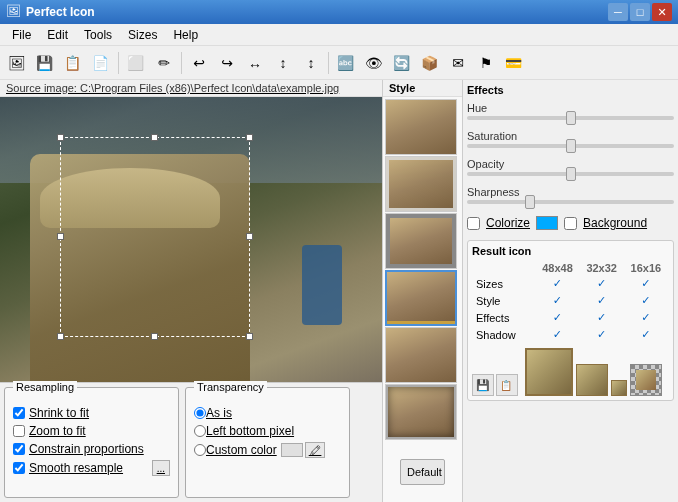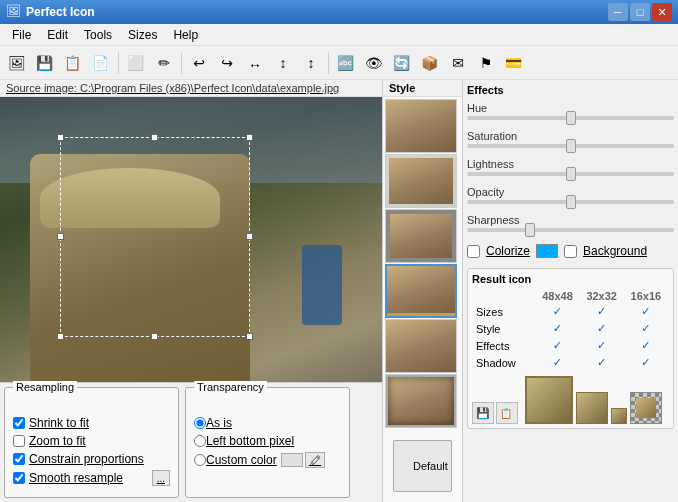--- a/index.html
+++ b/index.html
@@ -108,21 +108,21 @@
       display: flex;
       padding: 4px;
       gap: 6px;
       background: #f0f0f0;
       border-top: 1px solid #ccc;
       height: 120px;
     }
     .resampling-panel, .transparency-panel {
       border: 1px solid #aaa;
       border-radius: 3px;
-      padding: 18px 8px;
+      padding: 8px 8px;
       background: #f8f8f8;
       position: relative;
     }
     .panel-title {
       position: absolute;
       top: -7px; left: 8px;
       background: #f8f8f8;
       padding: 0 3px;
       font-size: 11px;
     }
@@ -159,21 +159,21 @@
     .style-thumb {
       width: 72px; height: 64px;
       background: #ddd;
       border: 1px solid #ccc;
       cursor: pointer;
       display: flex; align-items: center; justify-content: center;
       overflow: hidden;
     }
     .style-thumb.selected { border: 2px solid #4a90d9; }
     .style-default-btn {
-      margin: 10px; padding: 19px;
+      margin: 17px; padding: 6px;
       background: #e8e8e8; border: 1px solid #aaa;
       cursor: pointer; text-align: center; font-size: 11px;
       border-radius: 2px;
     }
 
     
     .effects-panel {
       width: 215px;
       display: flex;
       flex-direction: column;
@@ -412,26 +412,20 @@
       </div>
     </div>
 
     <div class="effect-row">
       <div class="effect-label">Saturation</div>
       <div class="slider-track">
         <div class="slider-thumb" style="left:48%;"></div>
       </div>
     </div>
 
-    <div class="effect-row">
-      <div class="effect-label">Lightness</div>
-      <div class="slider-track">
-        <div class="slider-thumb" style="left:48%;"></div>
-      </div>
-    </div>
 
     <div class="effect-row">
       <div class="effect-label">Opacity</div>
       <div class="slider-track">
         <div class="slider-thumb" style="left:48%;"></div>
       </div>
     </div>
 
     <div class="effect-row">
       <div class="effect-label">Sharpness</div>

